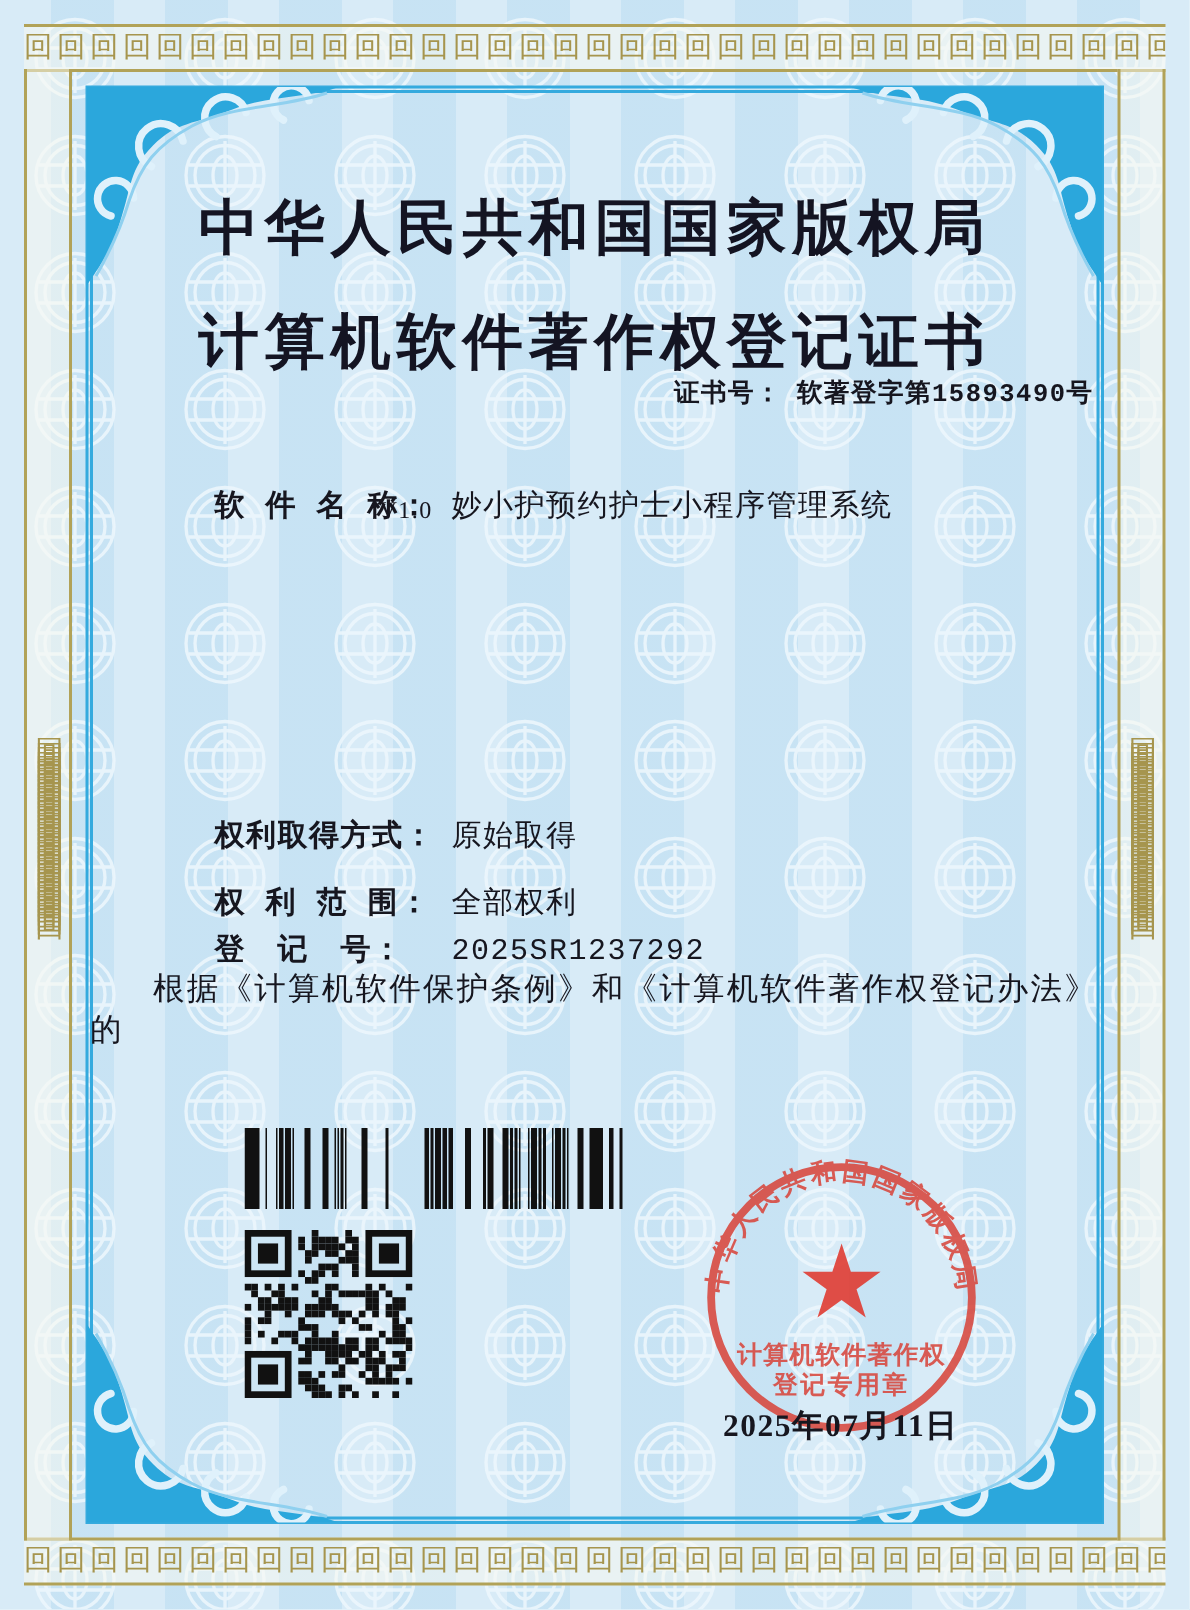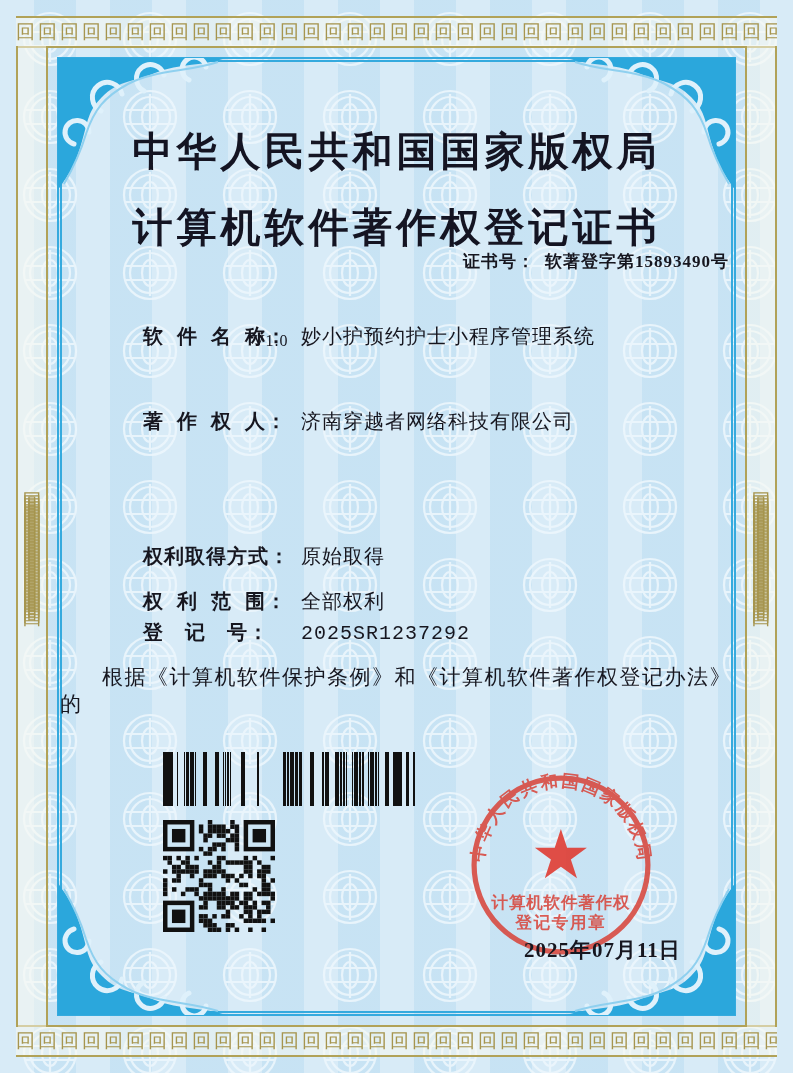--- a/index.html
+++ b/index.html
@@ -46,37 +46,37 @@
   
   .abs{position:absolute;z-index:4;}
   #title1,#title2{
     left:0;right:0;text-align:center;
     font-weight:bold;font-size:40px;letter-spacing:4px;
     color:#141422;
   }
   #title1{top:124px;}
   #title2{top:184px;margin-top:16px;}
   #certno{top:250px;right:64px;font-size:17px;font-weight:bold;letter-spacing:1px;}
-  #certno .val{font-weight:bold;margin-left:10px;}
+  #certno .val{font-weight:bold;margin-left:10px;font-family:Liberation Mono, monospace;}
   .fieldrow{left:95px;font-size:20px;white-space:pre;font-family:Liberation Mono, monospace;}
   .fieldrow .lab{font-weight:bold;letter-spacing:1px;display:inline-block;width:150px;}
   .fieldrow .val{margin-left:8px;letter-spacing:1px;}
   #row-name{top:300px;}
   #row-version{top:332px;left:253px;font-size:16px;letter-spacing:1px;}
   #row-owner{top:385px;}
   #row-acq{top:520px;}
   #row-scope{top:565px;}
   #row-regno{top:596px;}
   .stline{left:60px;right:56px;font-size:21px;letter-spacing:1.5px;line-height:27px;}
-  #st1{top:664px;text-indent:2em;}
+  #st1{top:646px;text-indent:2em;}
   #st2{top:716px;}
   #barcode{left:163px;top:752px;}
   #qrcode{left:163px;top:820px;}
   #seal{left:468px;top:772px;width:186px;height:186px;opacity:0.88;}
-  #date{left:482px;top:936px;font-size:21px;font-weight:bold;letter-spacing:1px;margin-left:42px;}
+  #date{left:482px;top:936px;font-size:21px;font-weight:bold;letter-spacing:1px;}
 </style>
 </head>
 <body>
 
 <div id="page">
 
   <svg id="wm" width="793" height="1073">
     <defs>
       <pattern id="emblem" width="100" height="78" patternUnits="userSpaceOnUse">
         <g stroke="#eef7fd" stroke-width="2.2" fill="none" opacity="0.85">
@@ -152,23 +152,20 @@
 
   <div id="certno" class="abs">
     <span class="lab">证书号：</span><span class="val">软著登字第15893490号</span>
   </div>
 
   <div id="row-name" class="abs fieldrow">
     <span class="lab">软 件 名 称：</span><span class="val">妙小护预约护士小程序管理系统</span>
   </div>
   <div id="row-version" class="abs">V1.0</div>
 
-  <div id="row-owner" class="abs fieldrow">
-    <span class="lab">著 作 权 人：</span><span class="val">济南穿越者网络科技有限公司</span>
-  </div>
 
   <div id="row-acq" class="abs fieldrow">
     <span class="lab">权利取得方式：</span><span class="val">原始取得</span>
   </div>
 
   <div id="row-scope" class="abs fieldrow">
     <span class="lab">权 利 范 围：</span><span class="val">全部权利</span>
   </div>
 
   <div id="row-regno" class="abs fieldrow">

